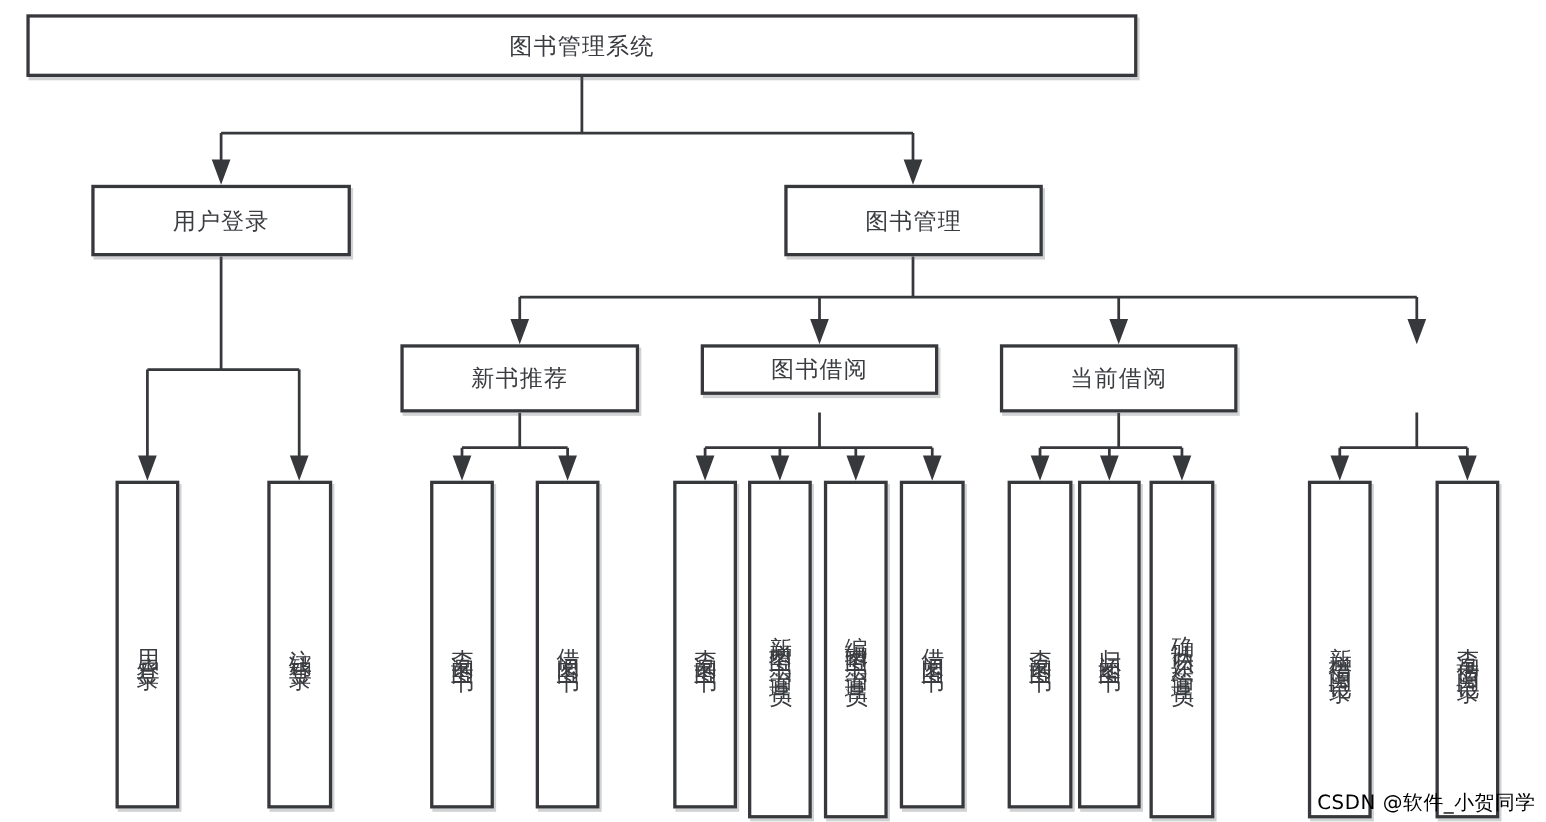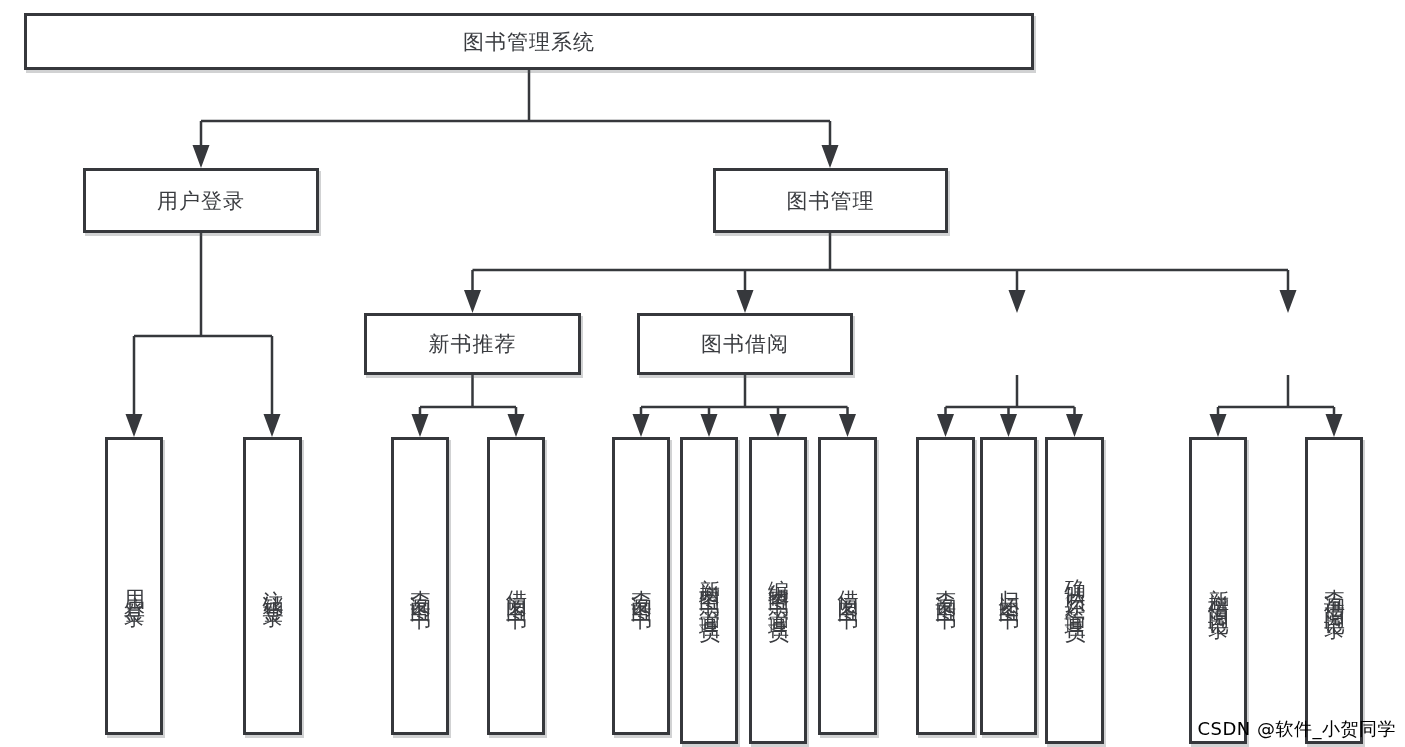--- a/index.html
+++ b/index.html
@@ -79,22 +79,25 @@
   <div class="node" style="left:83px;top:168px;width:236px;height:65px;">
     <span>用户登录</span>
   </div>
   <div class="node" style="left:713px;top:168px;width:235px;height:65px;">
     <span>图书管理</span>
   </div>
 
   <div class="node" style="left:364px;top:313px;width:217px;height:62px;">
     <span>新书推荐</span>
   </div>
-  <div class="node" style="left:637px;top:313px;width:216px;height:62px;">
+  <div class="node" style="left:637px;top:313px;width:216px;height:46px;">
     <span>图书借阅</span>
+  </div>
+  <div class="node" style="left:909px;top:313px;width:216px;height:62px;">
+    <span>当前借阅</span>
   </div>
 
   <div class="leaf" style="left:105px;top:437px;width:58px;height:298px;">
     <span class="vtext">用户登录</span>
   </div>
   <div class="leaf" style="left:243px;top:437px;width:59px;height:298px;">
     <span class="vtext">注销登录</span>
   </div>
 
   <div class="leaf" style="left:391px;top:437px;width:58px;height:298px;">

